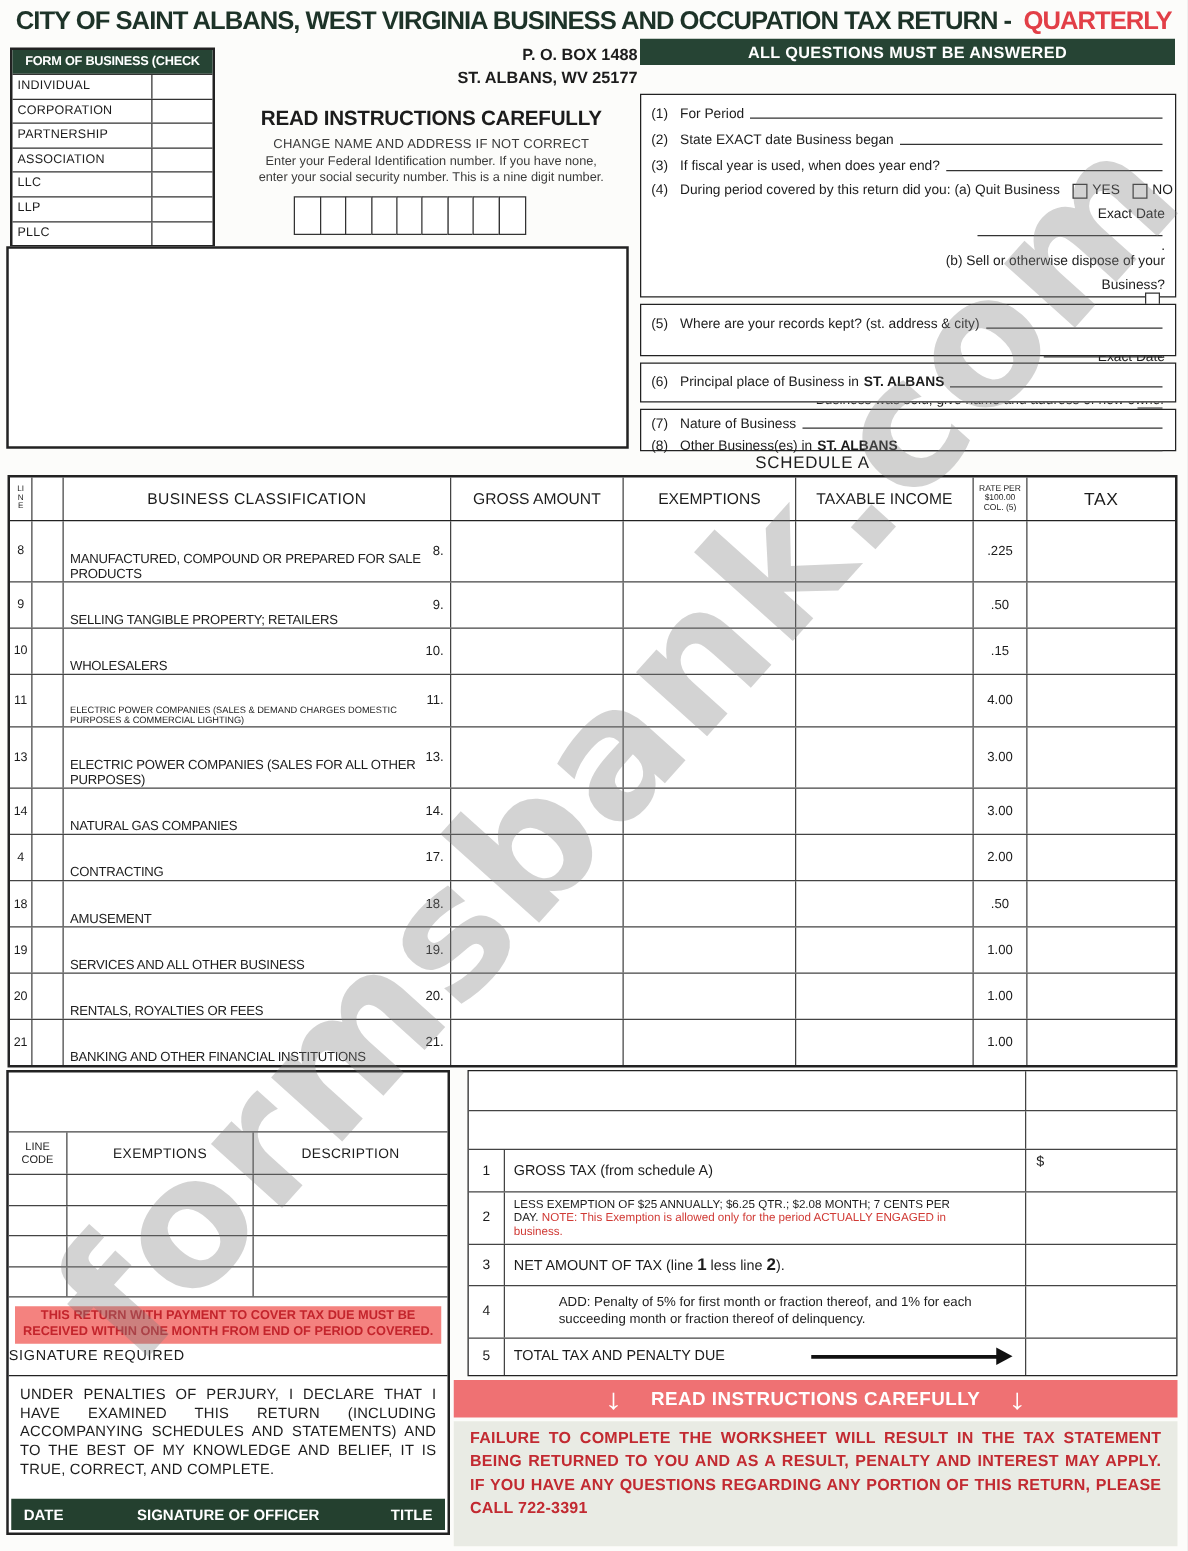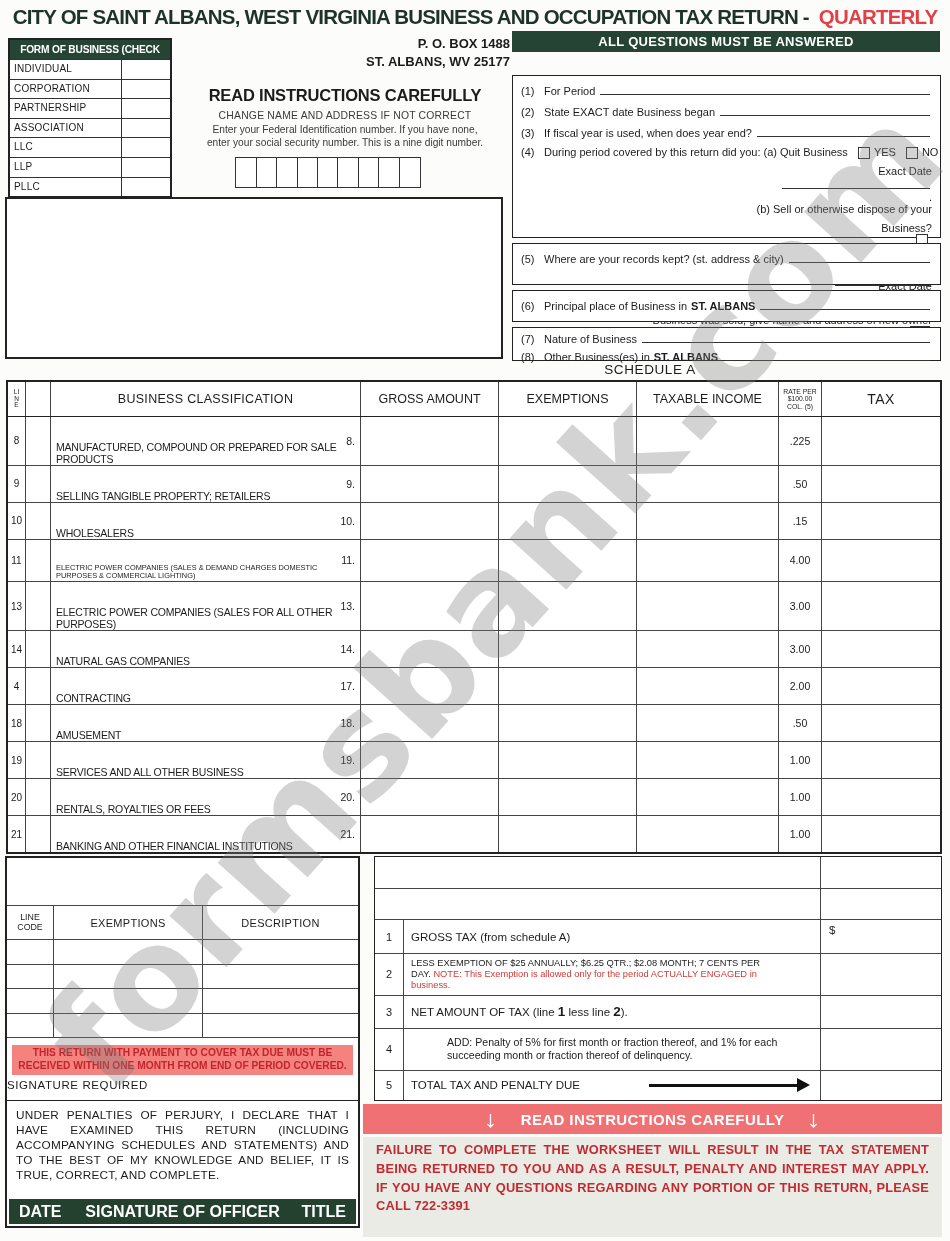--- a/index.html
+++ b/index.html
@@ -100,21 +100,21 @@
   .de-col{flex:1;align-self:stretch;display:flex;align-items:center;justify-content:center;
     font-size:11px;letter-spacing:0.3px;}
   #ex-rows{height:98px;display:flex;flex-direction:column;}
   .exrow{flex:1;display:flex;border-bottom:1px solid #444;}
   .pay-banner{margin:7px 5px 0 5px;background:#f4827f;color:#c3242c;font-weight:bold;
     font-size:10.2px;line-height:12.8px;text-align:center;padding:2px 4px;}
   .sig-req{height:21px;border-bottom:1.6px solid #222;font-size:11.5px;
     letter-spacing:0.6px;padding-top:4px;}
   .declaration{padding:7px 9px;font-size:11.8px;line-height:15.2px;text-align:justify;letter-spacing:0.2px;}
   .footer-bar{position:absolute;left:2px;right:2px;bottom:2px;height:25px;background:#24402f;
-    color:#fff;font-weight:bold;font-size:16px;display:flex;align-items:center;padding:0 10px;margin-top:40px;}
+    color:#fff;font-weight:bold;font-size:12px;display:flex;align-items:center;padding:0 10px;margin-top:40px;}
   .footer-bar .mid{position:absolute;left:0;right:0;text-align:center;}
   .footer-bar .right{margin-left:auto;}
 
   
   .bright{position:absolute;left:374px;top:856px;width:568px;height:245px;border:1.8px solid #222;
     background:#fff;box-sizing:border-box;display:flex;flex-direction:column;}
   .wrow{display:flex;border-bottom:1px solid #444;}
   .wrow:last-child{border-bottom:none;}
   .w-num{width:28px;flex:none;border-right:1px solid #444;display:flex;align-items:center;
     justify-content:center;font-size:11px;}

